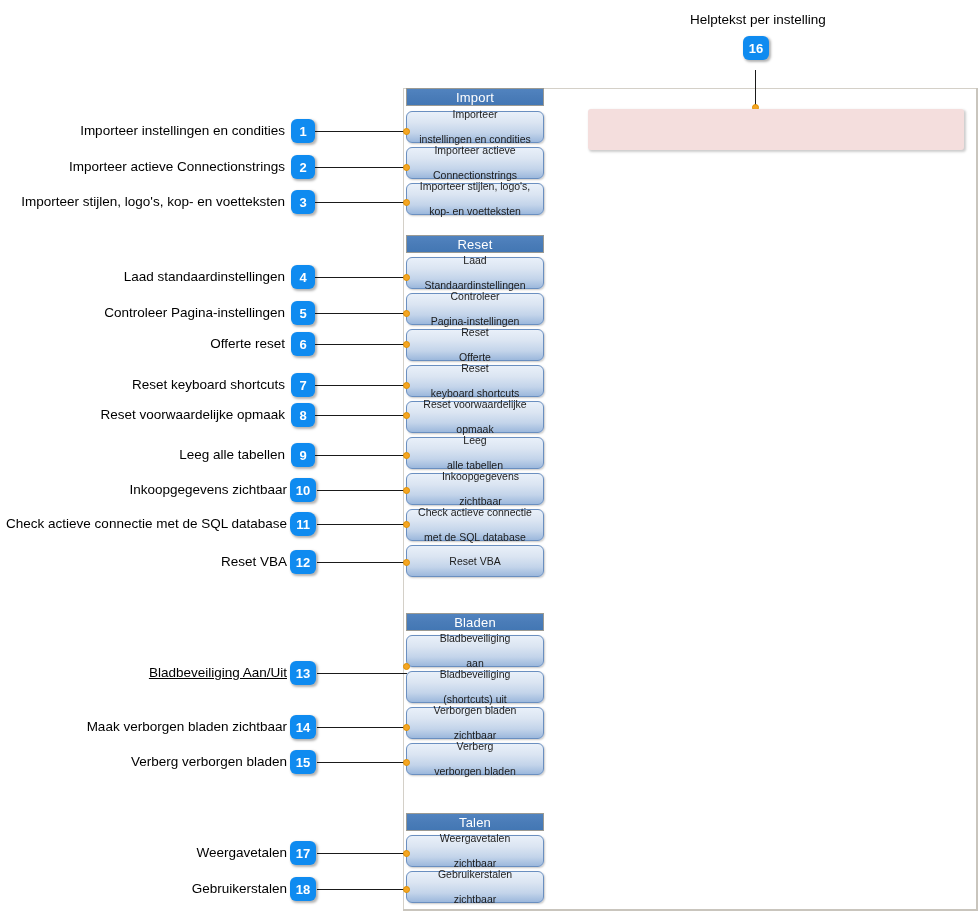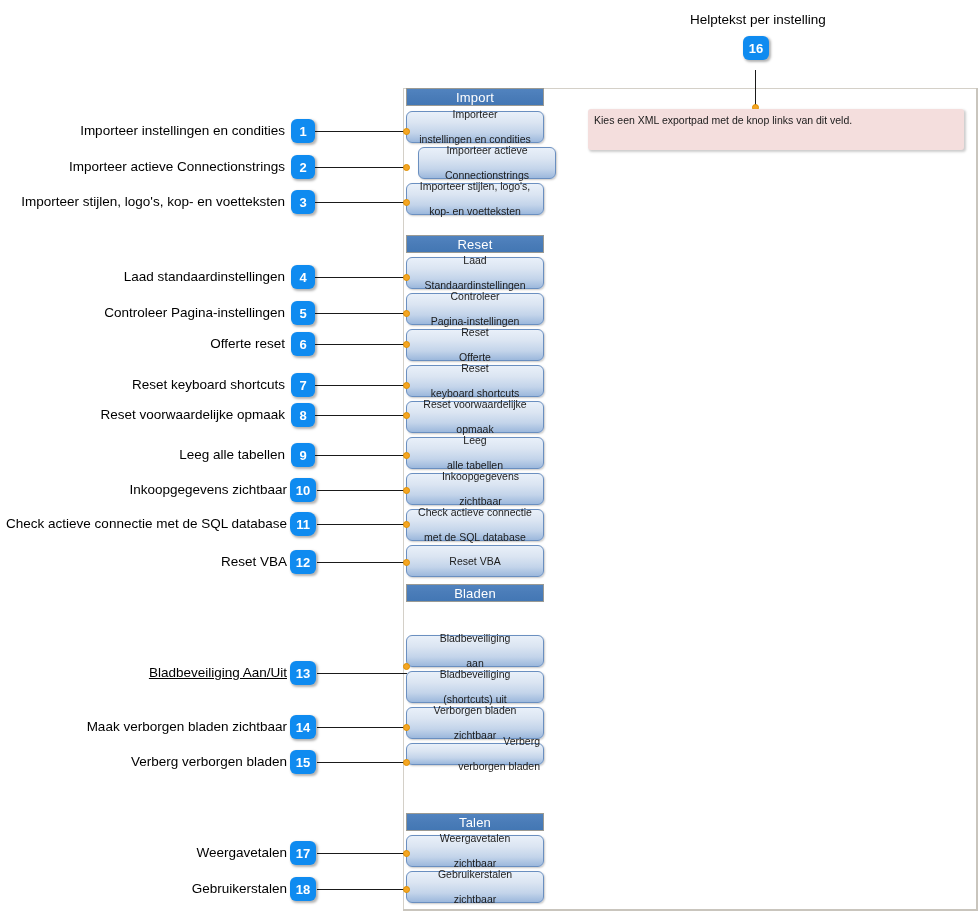--- a/index.html
+++ b/index.html
@@ -171,21 +171,21 @@
 
 <div class="col-section" style="top:88px;">
   <div class="sec-header">Import</div>
 </div>
 <div class="btn" style="position:absolute;left:406px;top:111px;height:32px;">
   <span>
     <span>Importeer</span><br>
     <span>instellingen en condities</span>
   </span>
 </div>
-<div class="btn" style="position:absolute;left:406px;top:147px;height:32px;margin-left:12px;">
+<div class="btn" style="position:absolute;left:406px;top:147px;height:32px;">
   <span>
     <span>Importeer actieve</span><br>
     <span>Connectionstrings</span>
   </span>
 </div>
 <div class="btn" style="position:absolute;left:406px;top:183px;height:32px;">
   <span>
     <span>Importeer stijlen, logo's,</span><br>
     <span>kop- en voetteksten</span>
   </span>
@@ -217,33 +217,33 @@
 </div>
 <div class="btn" style="position:absolute;left:406px;top:509px;height:32px;">
   <span><span>Check actieve connectie</span><br><span>met de SQL database</span></span>
 </div>
 <div class="btn" style="position:absolute;left:406px;top:545px;height:32px;">
   <span>
       <span>Reset VBA</span>
     </span>
 </div>
 
-<div class="col-section" style="top:584px;border-radius:6px;">
+<div class="col-section" style="top:613px;border-radius:6px;">
   <div class="sec-header">Bladen</div>
 </div>
 <div class="btn" style="position:absolute;left:406px;top:635px;height:32px;">
   <span><span>Bladbeveiliging</span><br><span>aan</span></span>
 </div>
 <div class="btn" style="position:absolute;left:406px;top:671px;height:32px;">
   <span><span>Bladbeveiliging</span><br><span>(shortcuts) uit</span></span>
 </div>
 <div class="btn" style="position:absolute;left:406px;top:707px;height:32px;">
   <span><span>Verborgen bladen</span><br><span>zichtbaar</span></span>
 </div>
-<div class="btn" style="position:absolute;left:406px;top:743px;height:22px;text-align:right;">
+<div class="btn" style="position:absolute;left:406px;top:743px;height:32px;">
   <span><span>Verberg</span><br><span>verborgen bladen</span></span>
 </div>
 
 <div class="col-section" style="top:813px;">
   <div class="sec-header">Talen</div>
 </div>
 <div class="btn" style="position:absolute;left:406px;top:835px;height:32px;">
   <span><span>Weergavetalen</span><br><span>zichtbaar</span></span>
 </div>
 <div class="btn" style="position:absolute;left:406px;top:871px;height:32px;">
@@ -324,14 +324,13 @@
 <div class="badge wide" style="left:290px;top:661px;">13</div>
 <div class="badge wide" style="left:290px;top:715px;">14</div>
 <div class="badge wide" style="left:290px;top:750px;">15</div>
 <div class="badge wide" style="left:290px;top:841px;">17</div>
 <div class="badge wide" style="left:290px;top:877px;">18</div>
 
 <div id="helptext-title">Helptekst per instelling</div>
 <div class="badge wide" style="left:743px;top:36px;">16</div>
 
 <div id="tooltip">
-  <div class="tt-body">Kies een XML exportpad met de knop links van dit veld.</div>
 </div>
 
 </body></html>

